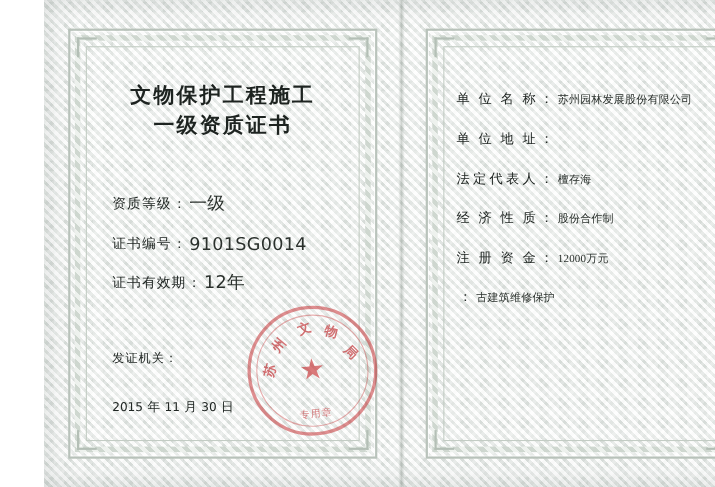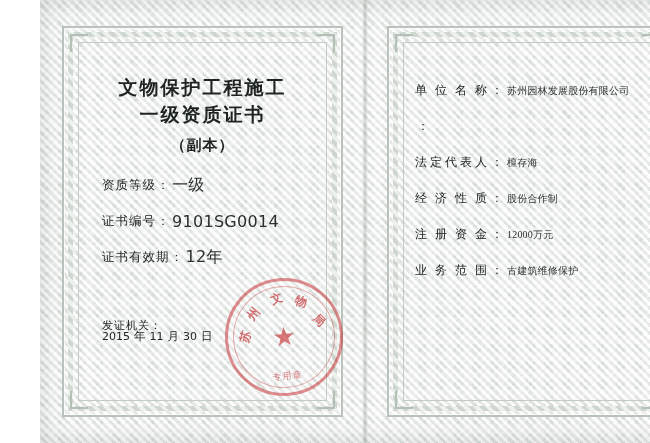--- a/index.html
+++ b/index.html
@@ -153,21 +153,21 @@
     top: 318px;
     width: 220px;
     font-family: "DejaVu Serif", serif;
     font-size: 11px;
     color: #202623;
     letter-spacing: 1px;
   }
   .dateline {
     position: absolute;
     left: 62px;
-    top: 329px;
+    top: 363px;
     width: 230px;
     display: flex;
     align-items: baseline;
     gap: 4px;
     font-family: "DejaVu Serif", serif;
     font-size: 12px;
     color: #202623;
   }
   .dateline .num {
     font-family: "DejaVu Sans", sans-serif;
@@ -273,21 +273,20 @@
     <div class="frame-mid"></div>
     <div class="frame-inner"></div>
     <div class="corner tl"></div>
     <div class="corner tr"></div>
     <div class="corner bl"></div>
     <div class="corner br"></div>
 
     <div class="title-block">
       <div class="title-line">文物保护工程施工</div>
       <div class="title-line">一级资质证书</div>
-      <div class="title-sub">（副本）</div>
     </div>
 
     <div class="left-fields">
       <div class="lfield">
         <span class="lbl">资质等级</span>
         <span class="colon">：</span>
         <span class="val">一级</span>
       </div>
       <div class="lfield">
         <span class="lbl">证书编号</span>
@@ -338,39 +337,39 @@
     <div class="corner br"></div>
   </div>
 
   <div class="right-fields">
     <div class="rrow">
       <span class="rlbl">单位名称</span>
       <span class="rcolon">：</span>
       <span class="rval">苏州园林发展股份有限公司</span>
     </div>
     <div class="rrow">
+      <span class="rlbl">单位地址</span>
       <span class="rcolon">：</span>
     </div>
     <div class="rrow">
       <span class="rlbl">法定代表人</span>
       <span class="rcolon">：</span>
       <span class="rval">檀存海</span>
     </div>
     <div class="rrow">
       <span class="rlbl">经济性质</span>
       <span class="rcolon">：</span>
       <span class="rval">股份合作制</span>
     </div>
     <div class="rrow">
       <span class="rlbl">注册资金</span>
       <span class="rcolon">：</span>
       <span class="rval">12000万元</span>
     </div>
     <div class="rrow">
-      <span class="rlbl">业务范围</span>
       <span class="rcolon">：</span>
       <span class="rval">古建筑维修保护</span>
     </div>
   </div>
 
   <div class="spine"></div>
   <div class="edge-shadow"></div>
 </div>
 
 </body></html>

